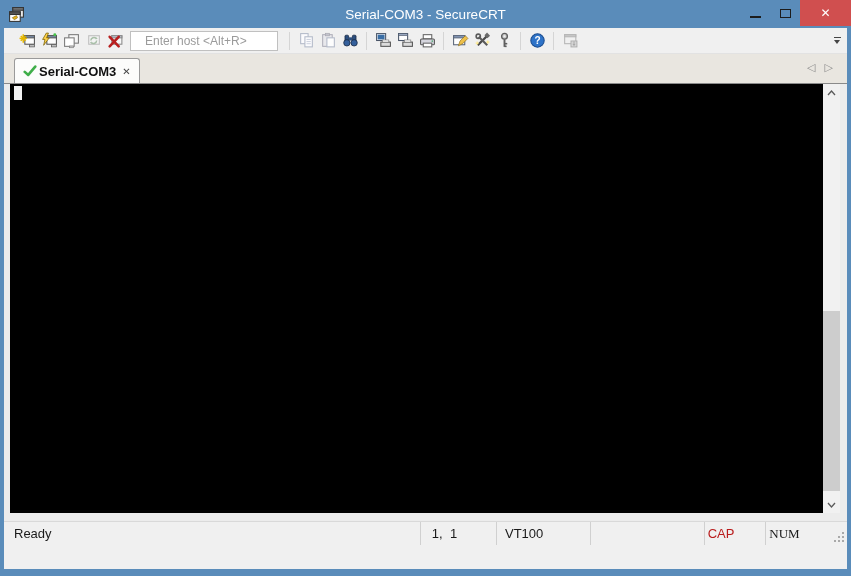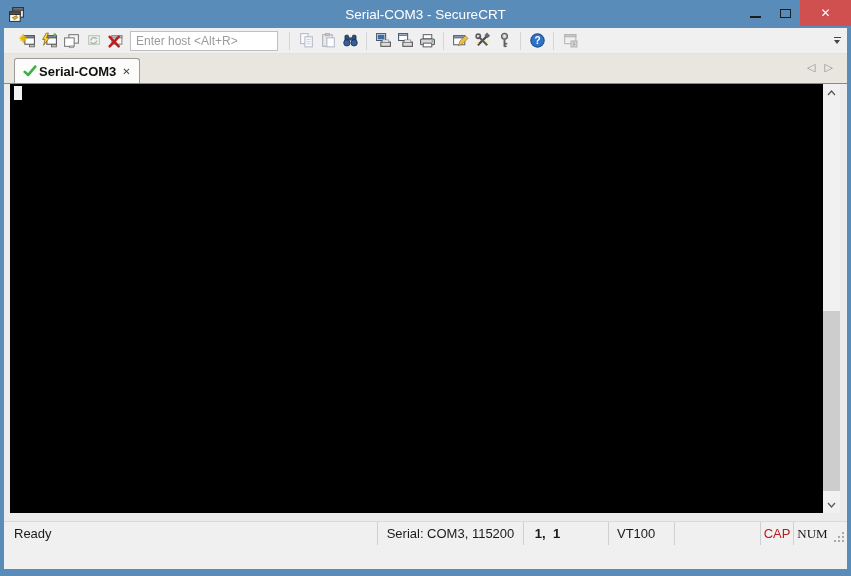--- a/index.html
+++ b/index.html
@@ -22,21 +22,21 @@
   .content { flex:1; margin:0 4px 7px 4px; display:flex; flex-direction:column; background:#f0f0f0; min-height:0; }
 
   
   .menubar { height:24px; display:flex; align-items:center; padding-left:6px; background:#f0f0f0; }
   .menu-item { padding:0 9px; font-size:13px; color:#1a1a1a; height:22px; display:flex; align-items:center; }
 
   
   .toolbar { height:26px; display:flex; align-items:center; padding-left:12px; background:#f0f0f0; border-bottom:1px solid #e2e2e2; }
   .tb-btn { width:22px; height:22px; display:flex; align-items:center; justify-content:center; flex:0 0 auto; }
   .tb-sep { width:1px; height:18px; background:#d5d5d5; margin:0 5px; flex:0 0 auto; }
-  .host-input { width:148px; height:20px; border:1px solid #c0c0c0; background:#ffffff; font-family:"Liberation Sans",sans-serif; font-size:12px; color:#444; padding:0 5px; margin:0 6px 0 4px; }
+  .host-input { width:148px; height:20px; border:1px solid #c0c0c0; background:#ffffff; font-family:"Liberation Sans",sans-serif; font-size:12px; color:#444; padding:0 14px; margin:0 6px 0 4px; }
   .host-input::placeholder { color:#9b9b9b; }
   .tb-spacer { flex:1; }
   .overflow-btn { width:16px; height:22px; display:flex; flex-direction:column; align-items:center; justify-content:center; margin-right:2px; }
   .overflow-bar { width:7px; height:1.5px; background:#444; margin-bottom:2px; }
   .overflow-tri { width:0; height:0; border-left:3.5px solid transparent; border-right:3.5px solid transparent; border-top:4px solid #444; }
 
   
   .tabbar { height:29px; background:#e9e6e0; display:flex; align-items:flex-end; padding-left:10px; position:relative; }
   .tab { height:25px; min-width:126px; background:#fcfcfb; border:1px solid #9a9a9a; border-bottom:none; border-radius:3px 3px 0 0; display:flex; align-items:center; padding:0 8px; gap:2px; }
   .tab-check { width:14px; height:14px; }
@@ -52,27 +52,27 @@
 
   .scrollbar { width:17px; display:flex; flex-direction:column; background:#f1f1f1; }
   .sb-btn { height:17px; display:flex; align-items:center; justify-content:center; background:#f1f1f1; }
   .sb-track { flex:1; position:relative; background:#f1f1f1; }
   .sb-thumb { position:absolute; left:0; top:210px; width:17px; height:180px; background:#cdcdcd; }
   .gutter-r { width:7px; background:#ececec; }
 
   .gap-strip { height:8px; background:#ececec; }
 
   
-  .statusbar { height:24px; background:#f0f0f0; border-top:1px solid #d9d9d9; display:flex; align-items:stretch; font-size:13px; color:#1a1a1a; }
+  .statusbar { height:24px; background:#f0f0f0; border-top:1px solid #d9d9d9; display:flex; align-items:stretch; font-size:13px; color:#1a1a1a;gap:28px; }
   .sb-seg { display:flex; align-items:center; justify-content:center; border-left:1px solid #d0d0d0; white-space:pre; }
   .seg-ready { flex:1; justify-content:flex-start; padding-left:10px; border-left:none; }
   .seg-serial { width:146px; }
-  .seg-pos { width:48px;font-weight:bold; }
+  .seg-pos { width:48px; }
   .seg-size { width:112px; }
-  .seg-emu { width:66px; justify-content:flex-start; padding-left:8px;margin-left:37px; }
+  .seg-emu { width:66px; justify-content:flex-start; padding-left:8px; }
   .seg-empty { width:86px; }
   .seg-cap { width:33px; color:#b91c1c; }
   .seg-num { width:38px;font-family:Liberation Serif, serif; }
   .seg-grip { width:16px; border-left:none; display:flex; align-items:flex-end; justify-content:flex-end; padding:0 3px 3px 0; }
 </style>
 </head>
 <body>
 
 <div class="window">
 
@@ -305,21 +305,20 @@
           </svg>
         </div>
       </div>
       <div class="gutter-r"></div>
     </div>
 
     <div class="gap-strip"></div>
 
     <div class="statusbar">
       <div class="sb-seg seg-ready">Ready</div>
-      <div class="sb-seg seg-serial">Serial: COM3, 115200</div>
       <div class="sb-seg seg-pos">1,  1</div>
       <div class="sb-seg seg-emu">VT100</div>
       <div class="sb-seg seg-empty"></div>
       <div class="sb-seg seg-cap">CAP</div>
       <div class="sb-seg seg-num">NUM</div>
       <div class="sb-seg seg-grip">
         <svg width="10" height="10" viewBox="0 0 10 10">
           <g fill="#a9a9a9">
             <rect x="8" y="0" width="2" height="2"></rect>
               <rect x="8" y="4" width="2" height="2"></rect>

